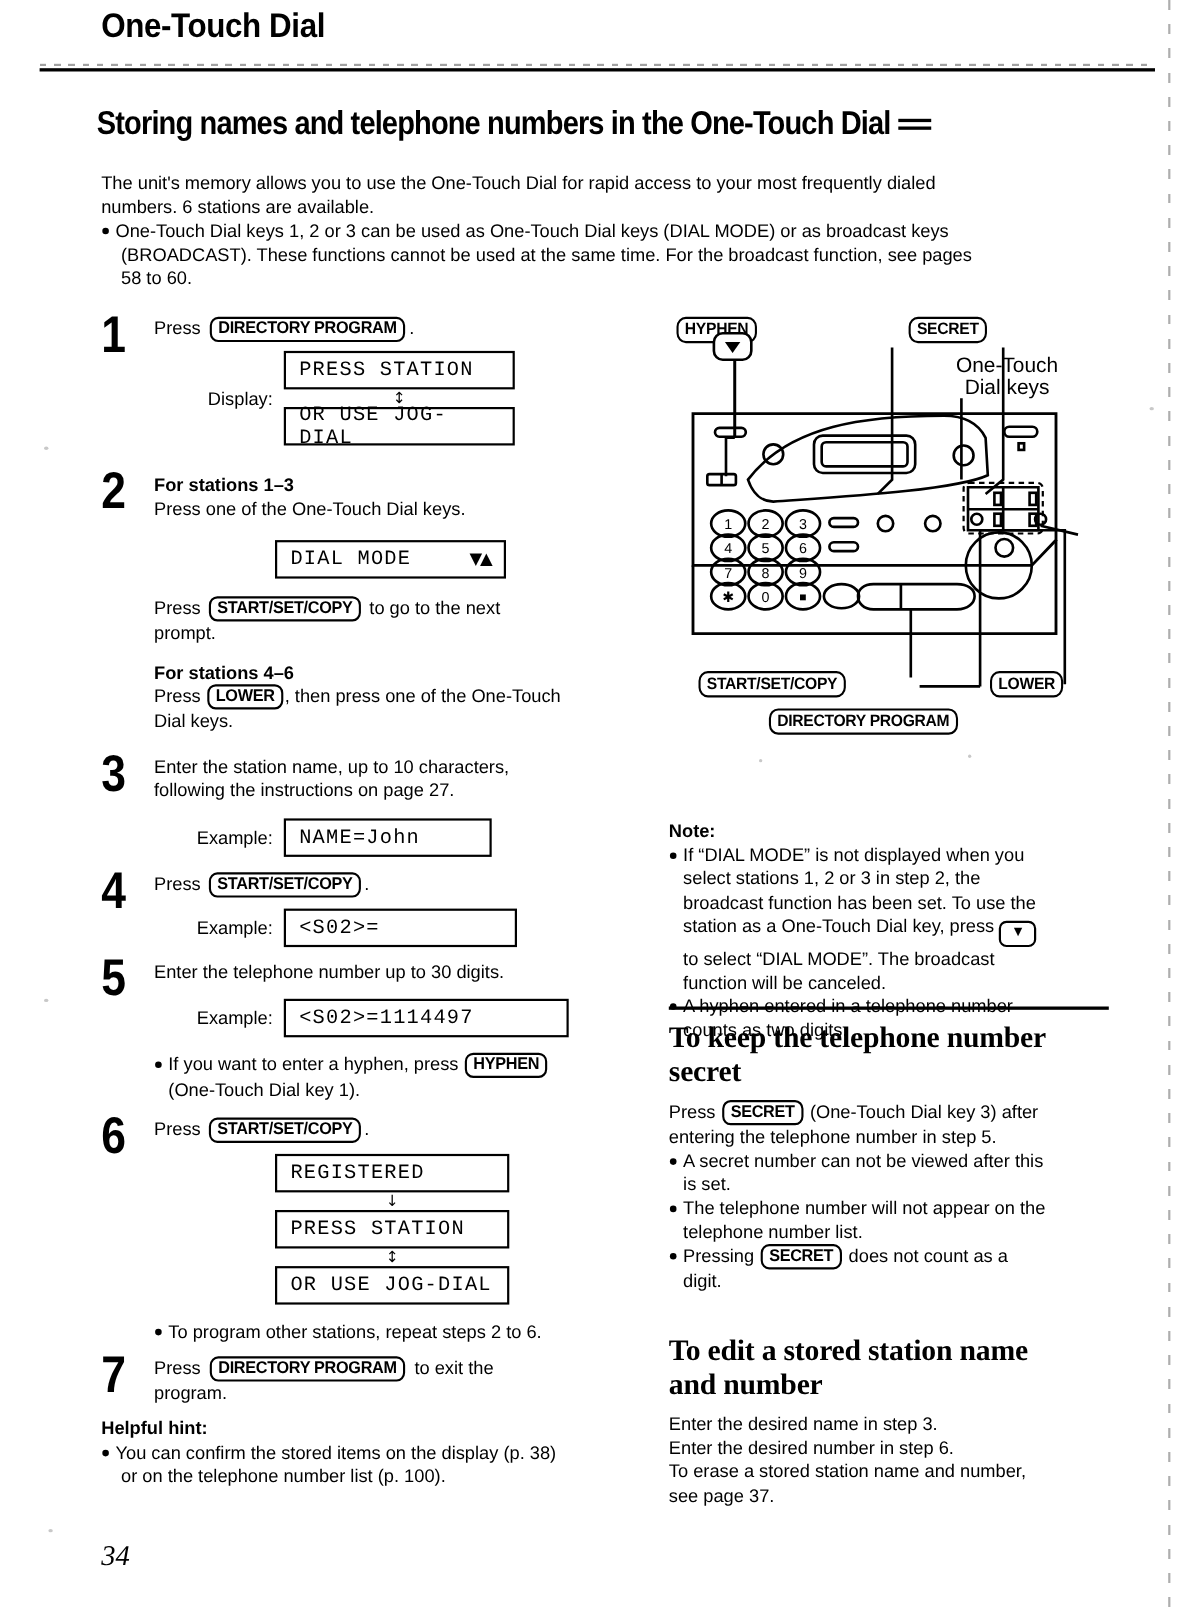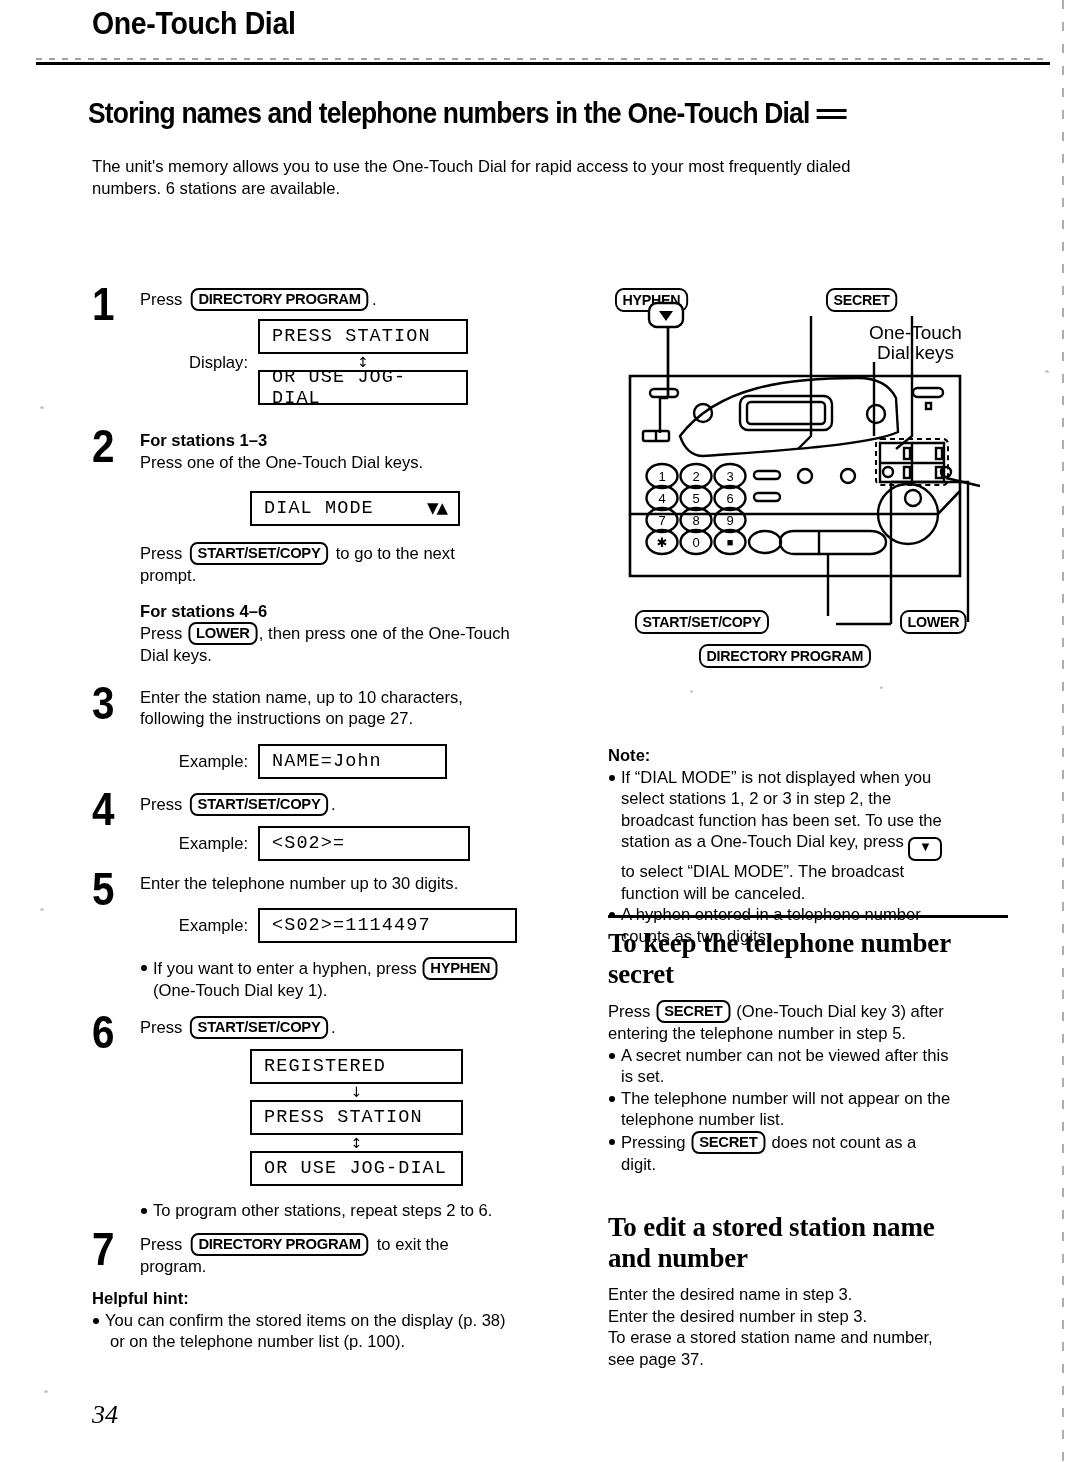--- a/index.html
+++ b/index.html
@@ -128,20 +128,25 @@
   <div class="abs" id="chapter-title">One-Touch Dial</div>
   <div class="abs" id="header-rule"></div>
 
   <div class="abs" id="section-title">
     <span>Storing names and telephone numbers in the One-Touch Dial</span><span class="eqmark"><i></i><i></i></span>
   </div>
 
   <div class="abs body-text" id="intro">
     <p>The unit's memory allows you to use the One-Touch Dial for rapid access to your most frequently dialed</p>
     <p>numbers. 6 stations are available.</p>
+    <div class="bullet-line">
+      <p>One-Touch Dial keys 1, 2 or 3 can be used as One-Touch Dial keys (DIAL MODE) or as broadcast keys</p>
+      <p style="margin-left:5px">(BROADCAST). These functions cannot be used at the same time. For the broadcast function, see pages</p>
+      <p style="margin-left:5px">58 to 60.</p>
+    </div>
   </div>
 
   <div class="abs" id="col-left">
 
     <div class="step" style="min-height:128px">
       <div class="step-num">1</div>
       <div class="step-body">
         <span>Press</span>
         <span class="key">DIRECTORY PROGRAM</span><span>.</span>
       </div>
@@ -438,21 +443,21 @@
     </div>
   </div>
 
   <div class="abs" style="left:608px;top:1212px;width:400px">
     <div class="serif-head">
       <div>To edit a stored station name</div>
       <div>and number</div>
     </div>
     <div class="body-text" style="margin-top:10px">
       <div>Enter the desired name in step 3.</div>
-      <div>Enter the desired number in step 3.</div>
+      <div>Enter the desired number in step 6.</div>
       <div>To erase a stored station name and number,</div>
       <div>see page 37.</div>
     </div>
   </div>
 
   <div class="abs" id="page-number">34</div>
 
   <div class="abs" id="scan-edge"></div>
   <div class="speck" style="left:40px;top:406px;width:4px;height:3px"></div>
   <div class="speck" style="left:40px;top:908px;width:4px;height:3px"></div>

